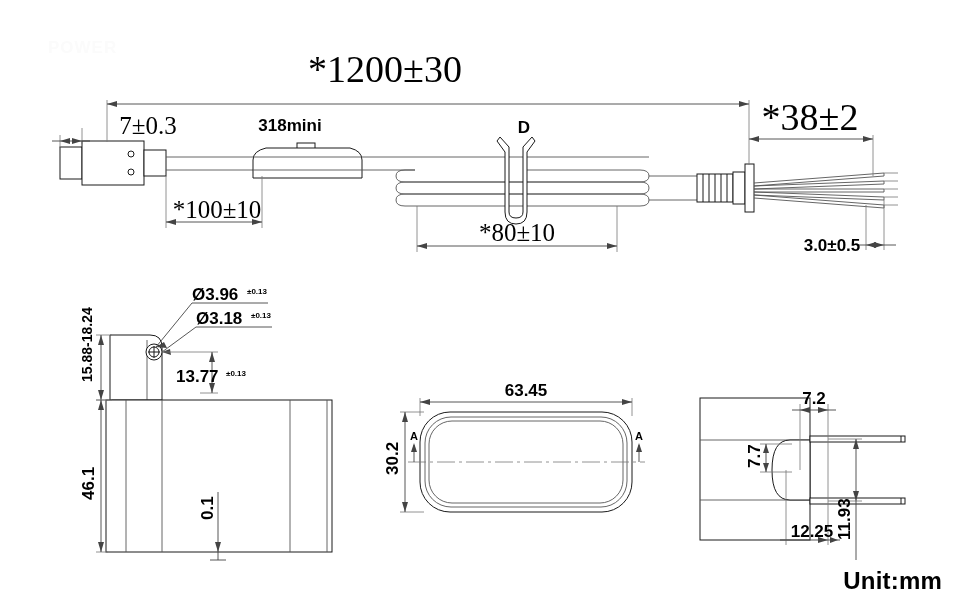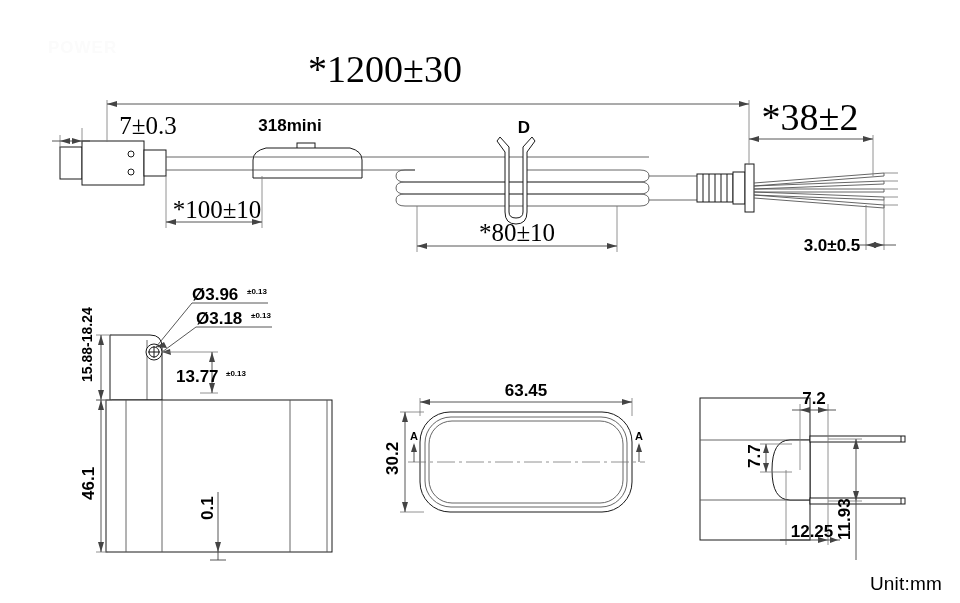--- a/index.html
+++ b/index.html
@@ -20,22 +20,22 @@
     left: 0;
     top: 0;
     width: 960px;
     height: 603px;
   }
   .unit-note {
     position: absolute;
     right: 18px;
     bottom: 8px;
     font-family: "Liberation Sans", sans-serif;
-    font-size: 19px;
-    font-weight: normal;
+    font-size: 24px;
+    font-weight: bold;
     color: #000000;
     letter-spacing: 0.2px;
   }
   .watermark {
     position: absolute;
     left: 48px;
     top: 38px;
     font-family: "Liberation Sans", sans-serif;
     font-size: 17px;
     font-weight: bold;

